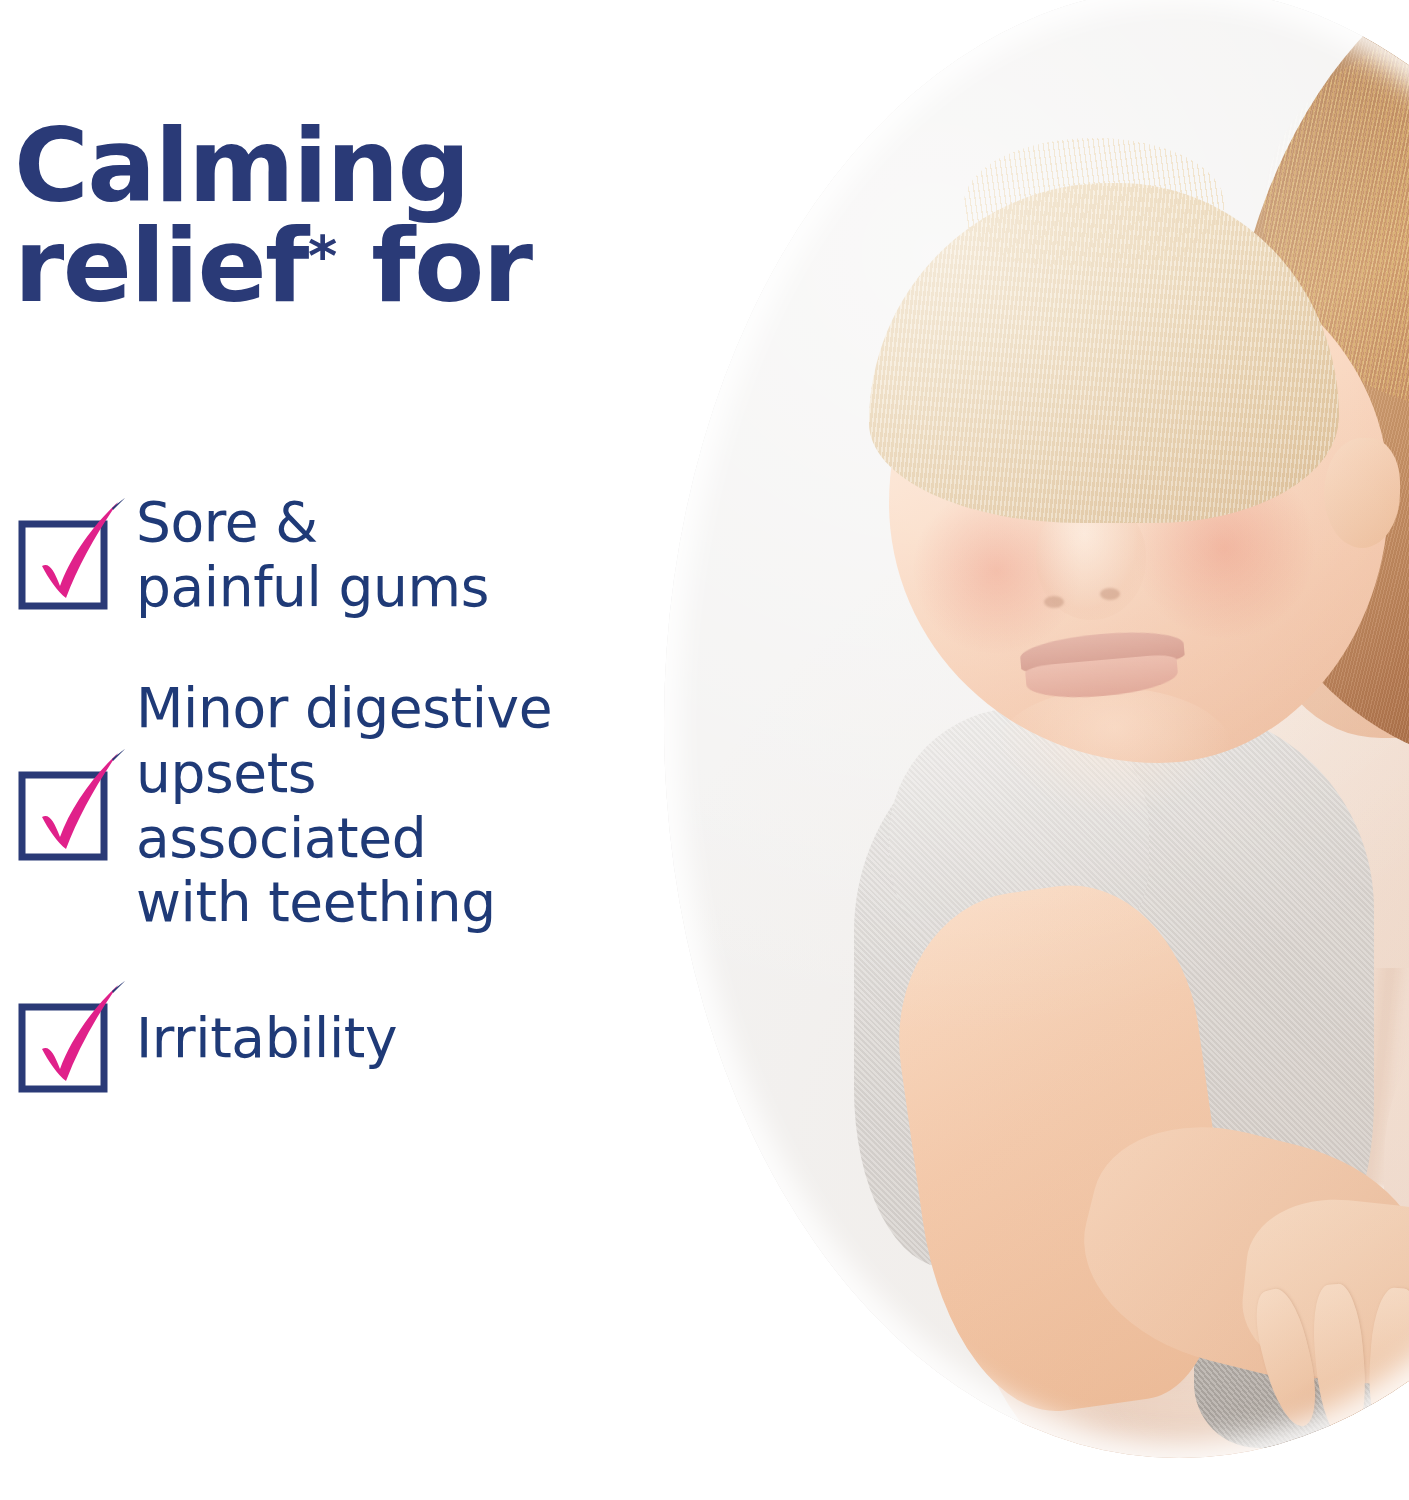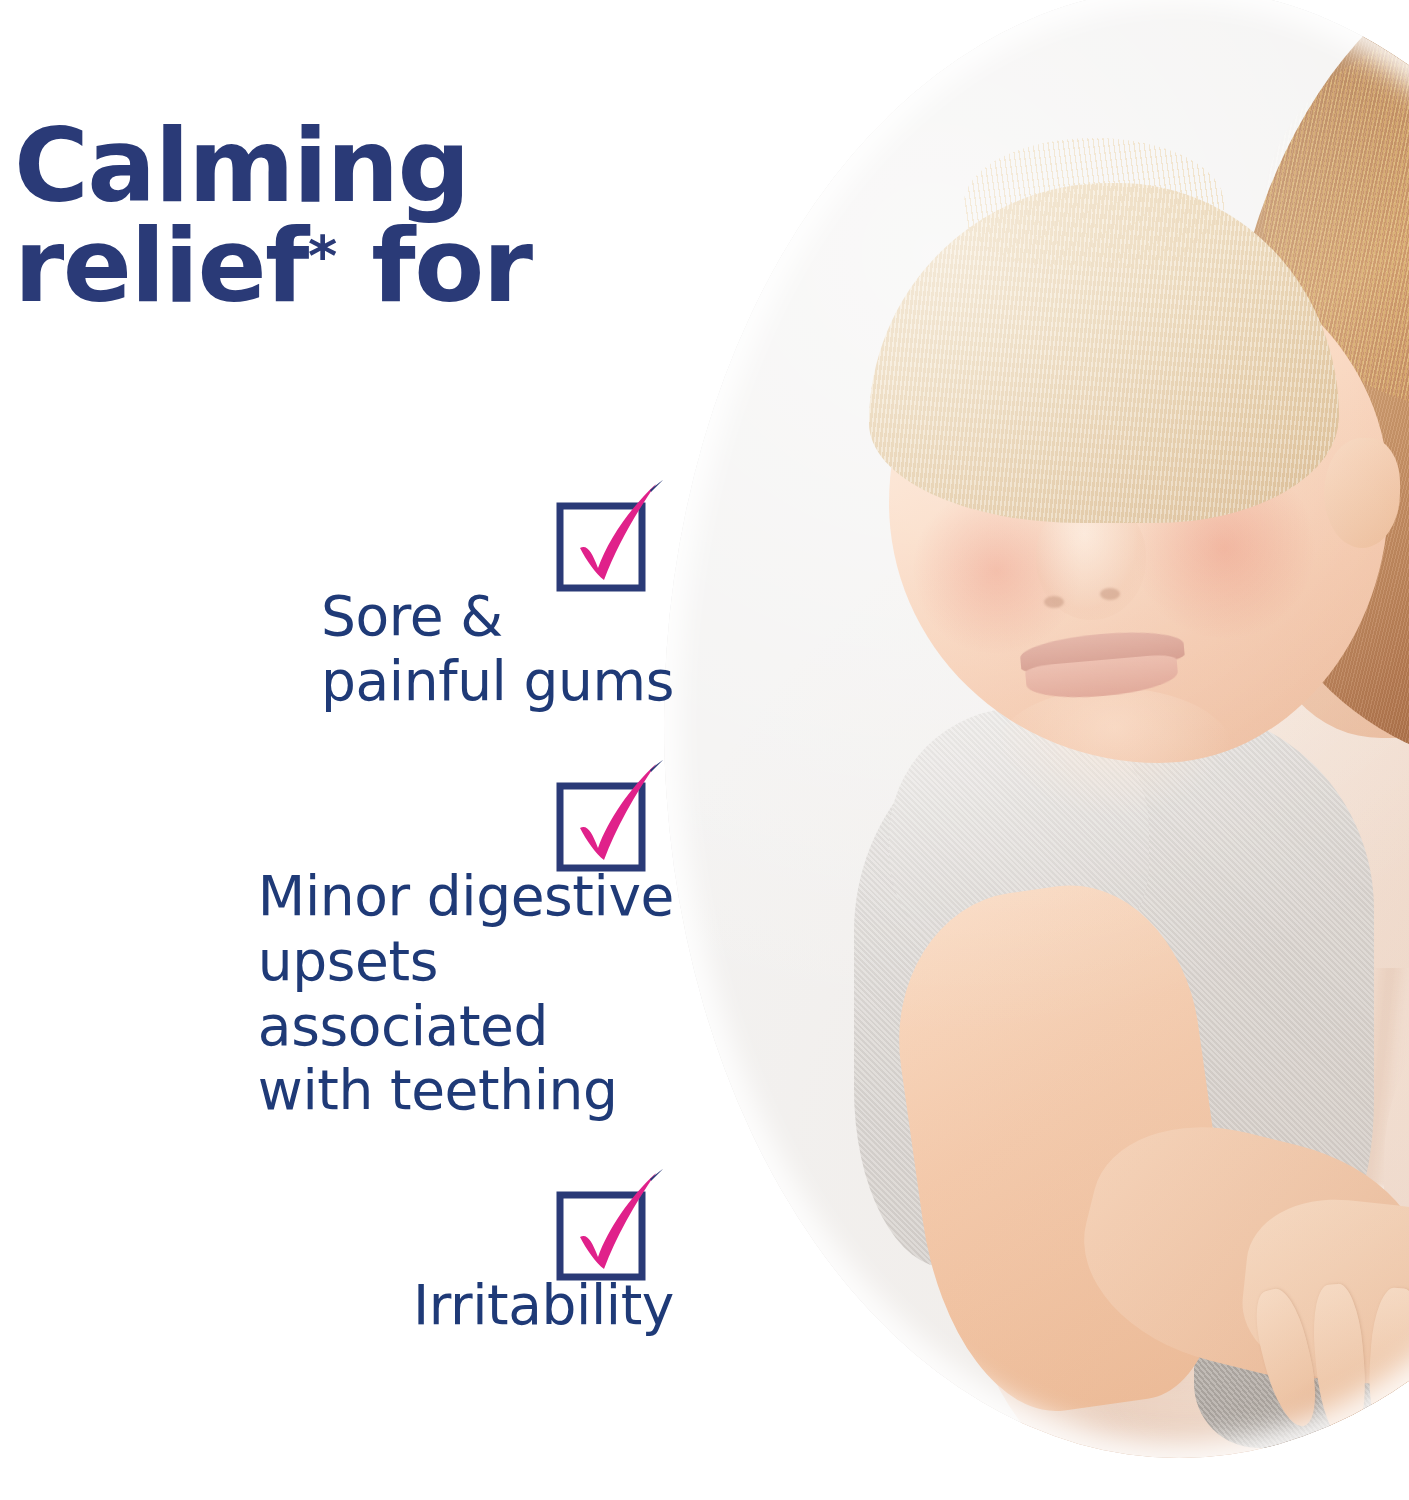--- a/index.html
+++ b/index.html
@@ -535,23 +535,22 @@
 
   .benefits {
     position: absolute;
     left: 14px;
     top: 490px;
     width: 660px;
   }
   .benefit {
     position: relative;
     display: flex;
-    align-items: flex-end;
+    align-items: center;
     margin-bottom: 56px;
-    flex-direction: column;
   }
   .benefit:last-child { margin-bottom: 0; }
 
   .checkbox {
     position: relative;
     flex: 0 0 auto;
     width: 86px;
     height: 86px;
     margin-right: 36px;
     margin-top: 8px;

